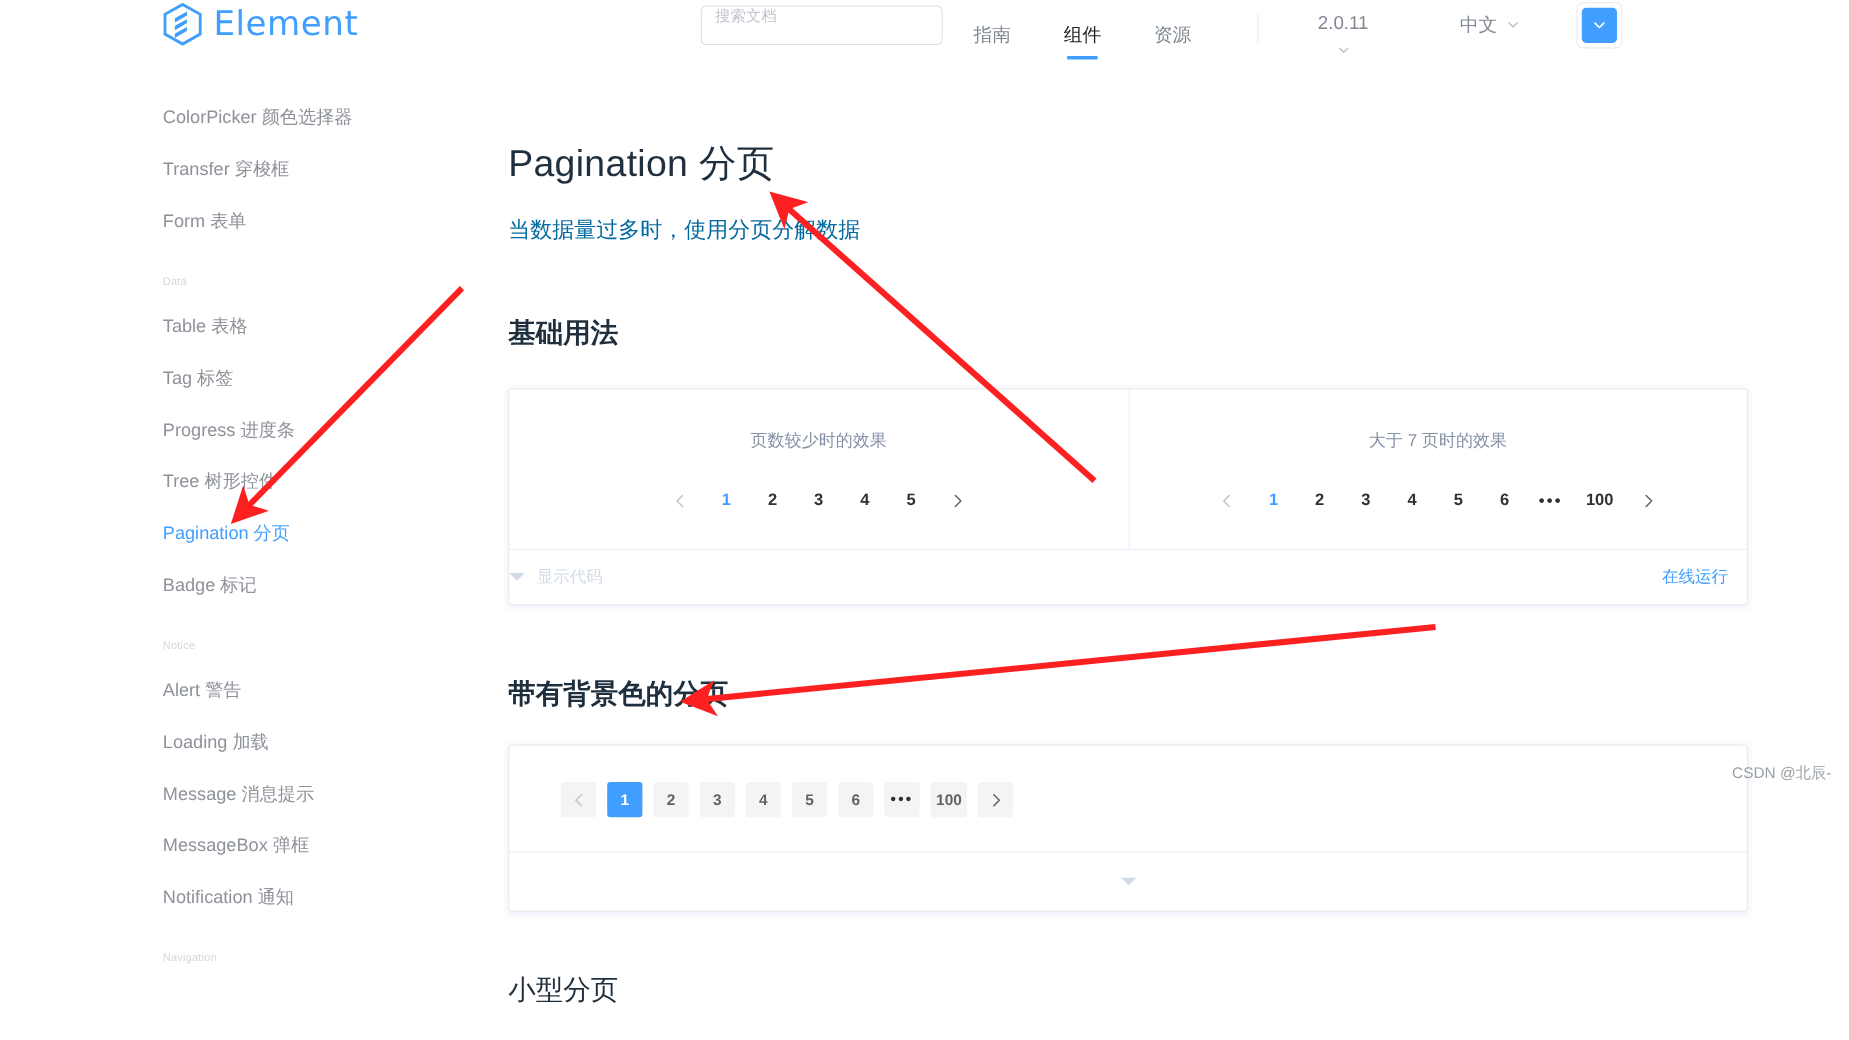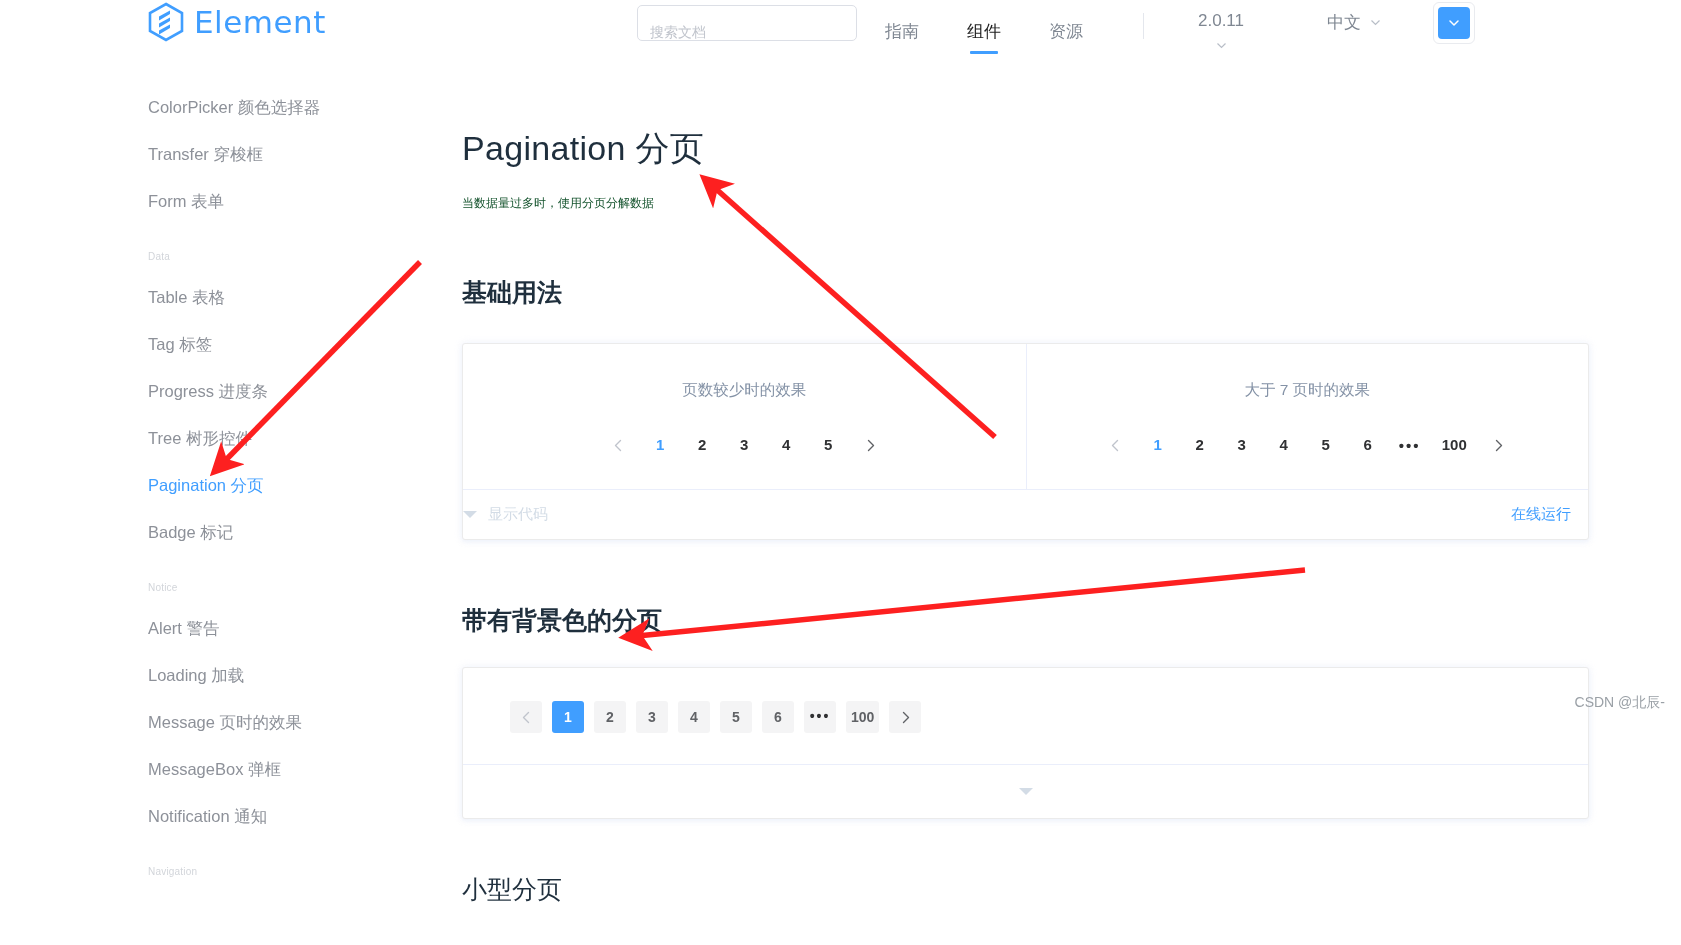--- a/index.html
+++ b/index.html
@@ -26,21 +26,21 @@
   .logo-mark { width: 36px; height: 40px; display: block; }
   .logo-text {
     font-size: 31px; color: #409EFF; letter-spacing: 0.5px;
     font-family: "DejaVu Sans", sans-serif; font-weight: 400;
   }
   .search-box {
     position: absolute; left: 637px; top: 5px;
     width: 220px; height: 36px;
     border: 1px solid #dcdfe6; border-radius: 5px;
     background: #fff;
-    display: flex; align-items: flex-end;
+    display: flex; align-items: flex-start;
   }
   .search-input {
     border: none; outline: none; background: transparent;
     font-size: 14px; color: #606266; width: 100%;
     padding: 0 12px;
     font-family: "Liberation Sans", sans-serif;
   }
   .search-input::placeholder { color: #c0c4cc; }
 
   .nav-links { position: absolute; left: 885px; top: 0; height: 62px; display: flex; align-items: center; }
@@ -100,21 +100,21 @@
   .main {
     position: absolute; left: 430px; top: 62px;
     width: 1251px; height: 883px; background: #fff;
     padding: 0 92px 0 32px;
   }
   .page-title {
     font-size: 34px; color: #1f2f3d; font-weight: 400;
     margin: 64px 0 0 0; letter-spacing: .3px;
   }
   .page-sub {
-    font-size: 12px; color: #14532d; margin: 23px 0 0 0;
+    font-size: 20px; color: #0369a1; margin: 23px 0 0 0;
   }
   .section-title {
     font-size: 25px; color: #1f2f3d; font-weight: 700;
     margin: 64px 0 0 0;
   }
 
   
   .demo-block {
     margin-top: 34px;
     border: 1px solid #ebebeb; border-radius: 3px;
@@ -282,21 +282,21 @@
     <a class="side-link">Table 表格</a>
     <a class="side-link">Tag 标签</a>
     <a class="side-link">Progress 进度条</a>
     <a class="side-link">Tree 树形控件</a>
     <a class="side-link active">Pagination 分页</a>
     <a class="side-link">Badge 标记</a>
 
     <div class="side-group-title">Notice</div>
     <a class="side-link">Alert 警告</a>
     <a class="side-link">Loading 加载</a>
-    <a class="side-link">Message 页时的效果</a>
+    <a class="side-link">Message 消息提示</a>
     <a class="side-link">MessageBox 弹框</a>
     <a class="side-link">Notification 通知</a>
 
     <div class="side-group-title">Navigation</div>
   </div>
 
   <div class="main">
 
     <h1 class="page-title">Pagination 分页</h1>
     <p class="page-sub">当数据量过多时，使用分页分解数据</p>

